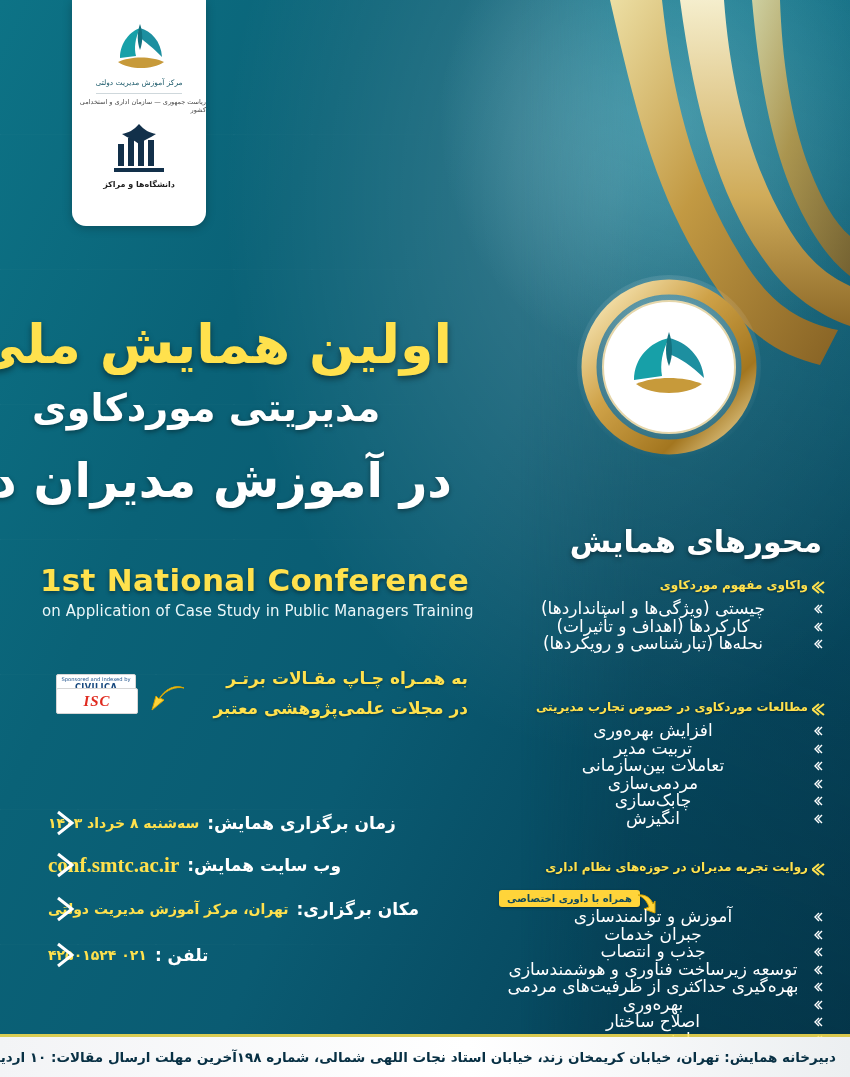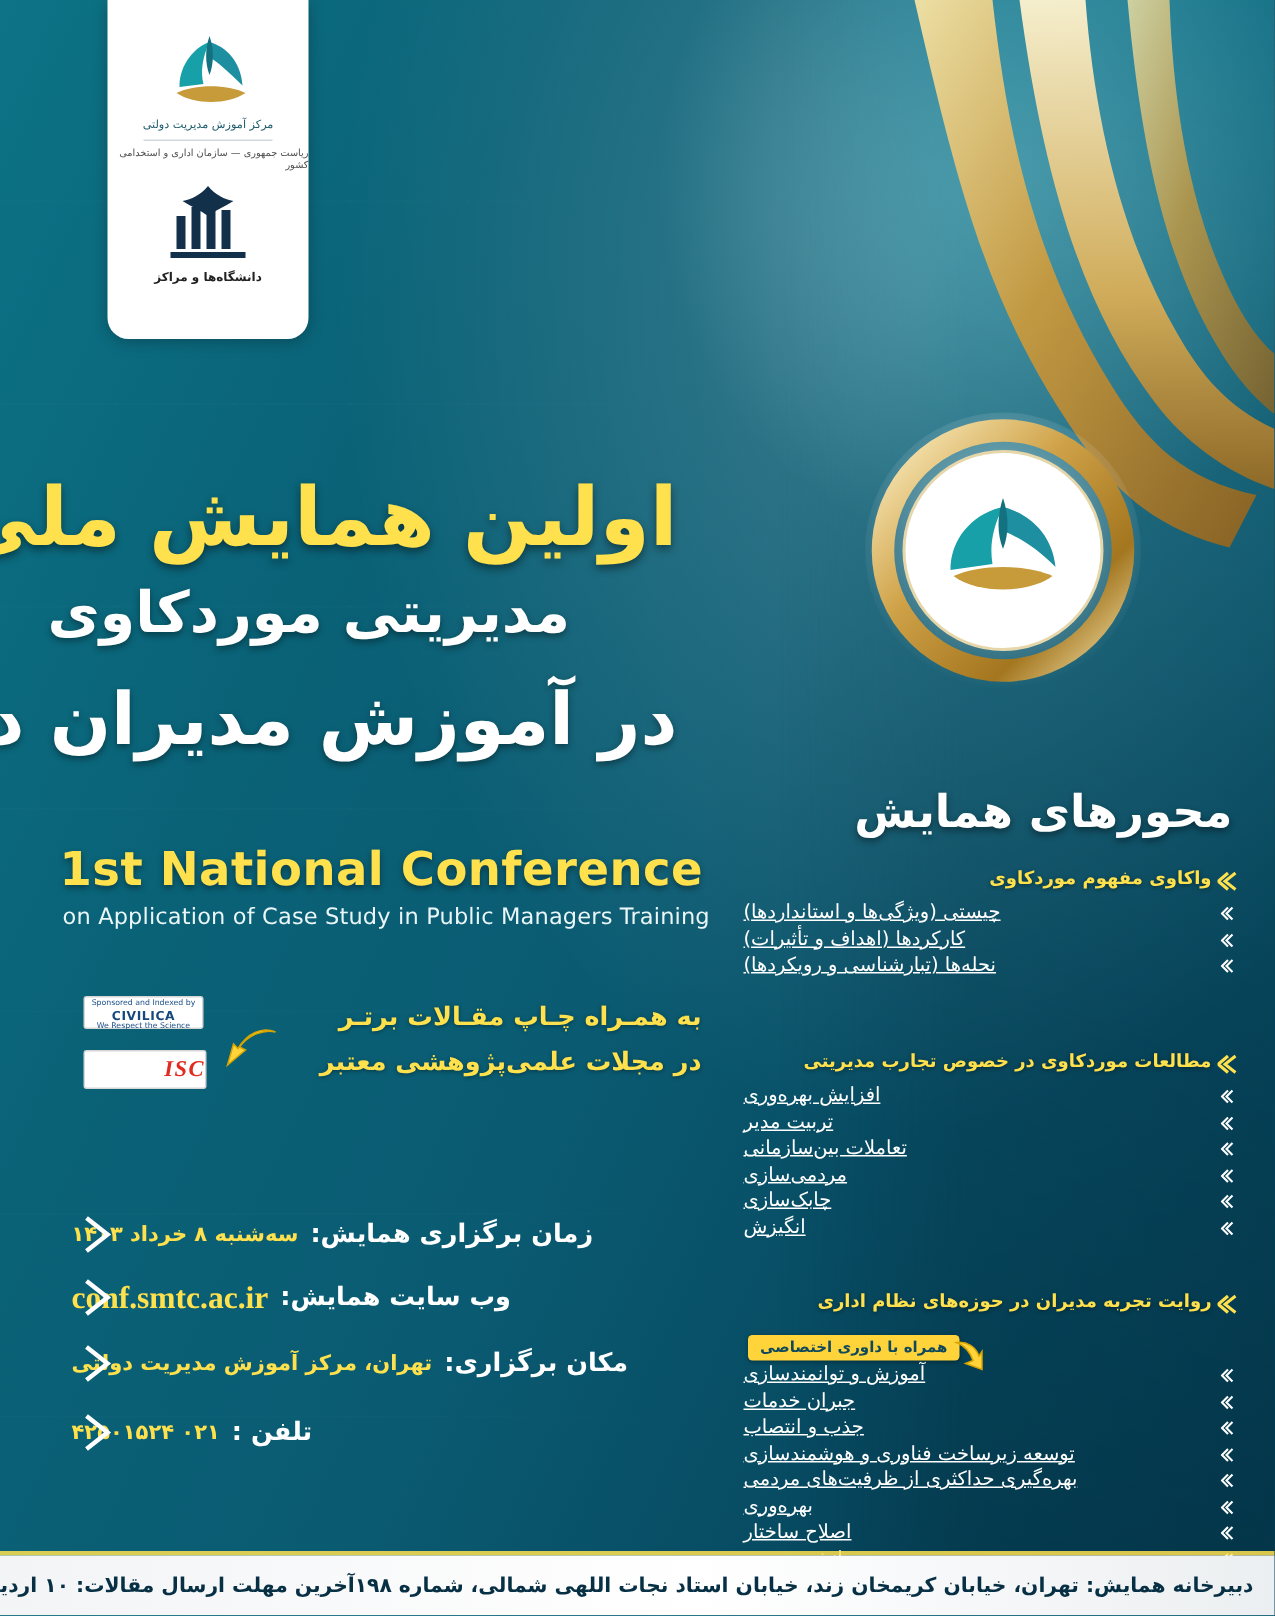--- a/index.html
+++ b/index.html
@@ -90,29 +90,29 @@
     text-shadow:0 2px 4px rgba(0,0,0,.4);
   }
   .en-sub{
     position:absolute;left:42px;top:602px;width:520px;direction:ltr;text-align:left;
     color:#eaf6f8;font-size:15px;letter-spacing:.1px;
   }
 
   
   .isc-wrap{position:absolute;left:46px;top:664px;width:420px;height:62px;}
   .civilica{
-    position:absolute;left:10px;top:0;width:80px;height:22px;background:#fff;
+    position:absolute;left:10px;top:10px;width:80px;height:22px;background:#fff;
     border:1px solid #d6d6d6;border-radius:2px;
     font-size:5.2px;color:#1b4f8a;text-align:center;line-height:1.15;
     padding-top:2px;box-sizing:border-box;direction:ltr;
   }
   .civilica b{display:block;font-size:8.2px;letter-spacing:.4px;color:#16477d;}
   .isc-badge{
-    position:absolute;left:10px;top:36px;width:80px;height:24px;background:#fff;
-    border:1px solid #d6d6d6;border-radius:2px;display:flex;align-items:center;justify-content:flex-start;
+    position:absolute;left:10px;top:24px;width:80px;height:24px;background:#fff;
+    border:1px solid #d6d6d6;border-radius:2px;display:flex;align-items:center;justify-content:center;
   }
   .isc-badge span{
     font-family:"Liberation Serif","DejaVu Serif",serif;
     font-weight:bold;font-style:italic;font-size:15px;color:#e02b20;letter-spacing:1px;
   }
   .isc-text{
     position:absolute;left:132px;top:0;width:290px;direction:rtl;text-align:right;
     color:#ffe14d;font-size:17px;font-weight:bold;line-height:1.75;
     text-shadow:0 1px 3px rgba(0,0,0,.4);
   }
@@ -135,22 +135,22 @@
     position:absolute;right:28px;top:524px;width:330px;text-align:right;direction:rtl;
     color:#ffffff;font-size:30px;font-weight:bold;text-shadow:0 2px 5px rgba(0,0,0,.45);
   }
   .sec-head{
     position:absolute;right:24px;width:330px;text-align:right;direction:rtl;
     color:#ffe14d;font-size:12px;font-weight:bold;text-shadow:0 1px 3px rgba(0,0,0,.45);
     padding-right:18px;box-sizing:border-box;
   }
   .sec-head .dchev{position:absolute;right:0;top:3px;width:14px;height:13px;}
   .sec-list{
-    position:absolute;right:24px;width:330px;text-align:left;direction:rtl;
-    color:#ffffff;font-size:13px;line-height:17.5px;padding-right:16px;box-sizing:border-box;text-decoration:underline;
+    position:absolute;right:24px;width:330px;text-align:center;direction:rtl;
+    color:#ffffff;font-size:17px;line-height:17.5px;padding-right:16px;box-sizing:border-box;
   }
   .sec-list li{list-style:none;position:relative;margin:0;padding:0;white-space:nowrap;}
   .sec-list li .bchev{position:absolute;right:-14px;top:4px;width:10px;height:10px;}
   .sec-list ul{margin:0;padding:0;}
 
   .special-badge{
     position:absolute;right:194px;top:890px;width:120px;height:28px;
   }
   .special-badge .sb-tag{
     position:absolute;right:16px;top:0;background:#ffd43a;color:#10495b;

